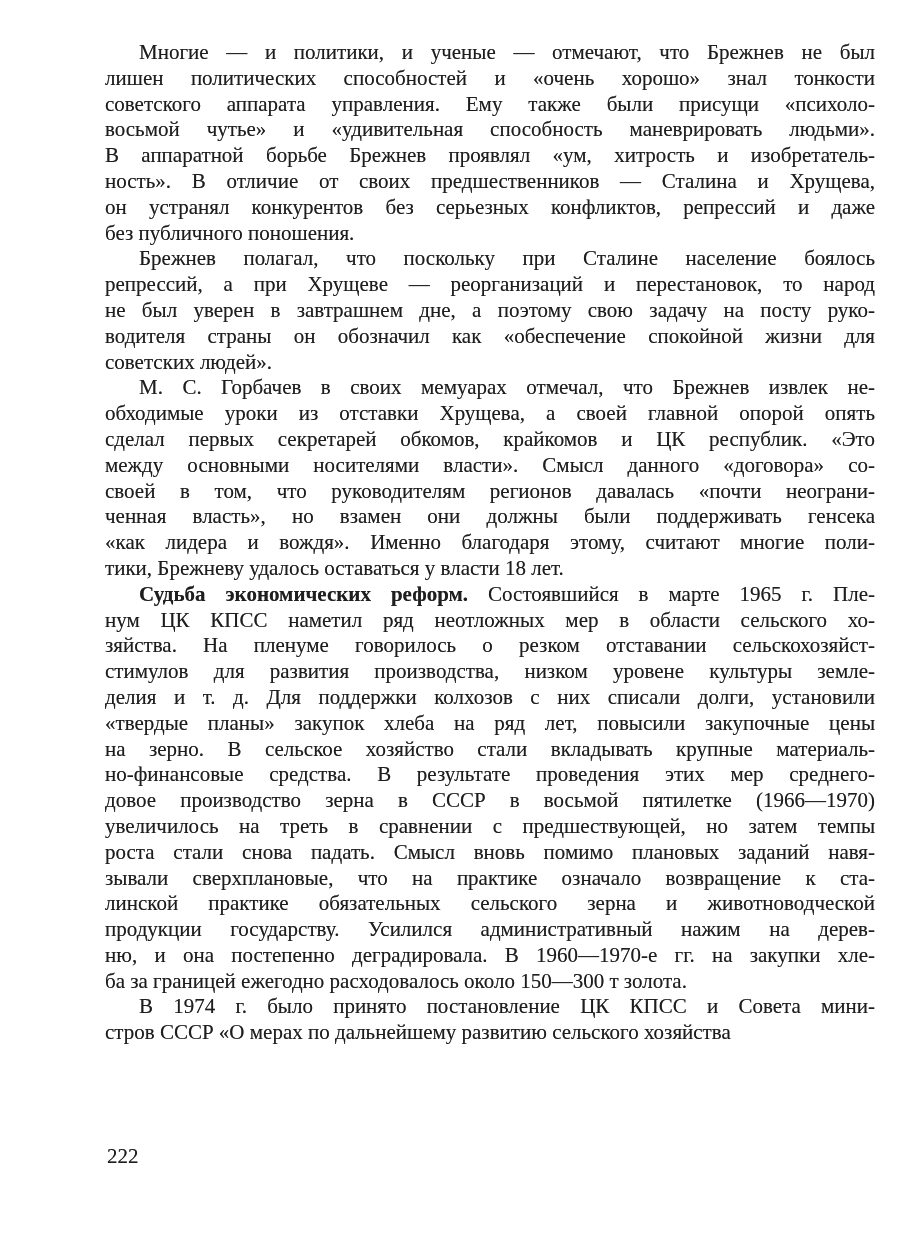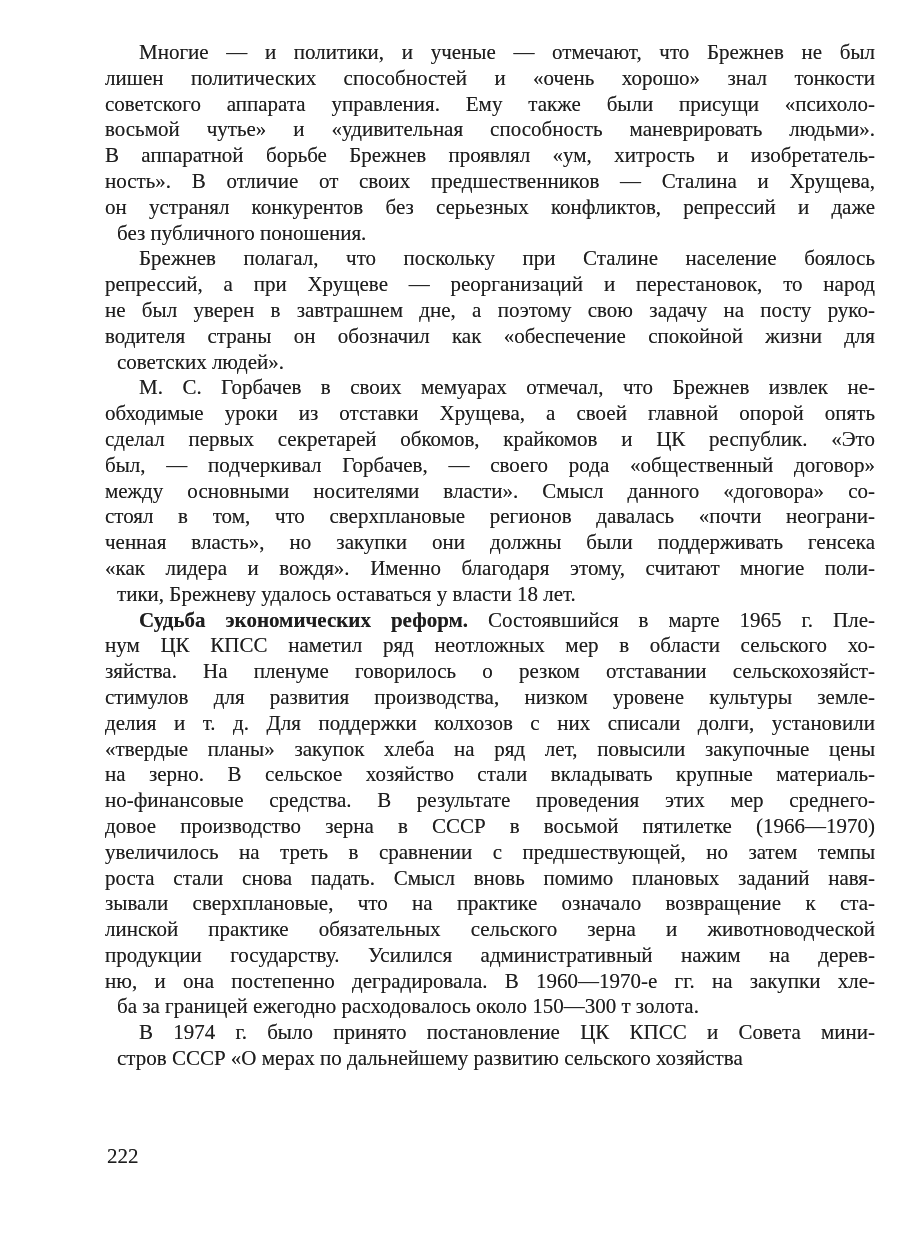--- a/index.html
+++ b/index.html
@@ -20,21 +20,21 @@
     font-size: 21px;
     line-height: 25.8px;
     text-shadow: 0 0 0.5px rgba(30,30,30,0.55);
   }
   .para { margin: 0; }
   .line {
     text-align: justify;
     text-align-last: justify;
     white-space: normal;
   }
-  .line.last { text-align-last: left; margin-left: 12px; }
+  .line.last { text-align-last: left; }
   .line.indent { text-indent: 34px; }
   .line b { font-weight: bold; }
   .page-number {
     position: absolute;
     left: 107px;
     top: 1144px;
     font-size: 21px;
     text-shadow: 0 0 0.5px rgba(30,30,30,0.55);
   }
 </style>
@@ -57,24 +57,23 @@
         <div class="line indent">Брежнев полагал, что поскольку при Сталине население боялось</div>
         <div class="line">репрессий, а при Хрущеве — реорганизаций и перестановок, то народ</div>
         <div class="line">не был уверен в завтрашнем дне, а поэтому свою задачу на посту руко-</div>
         <div class="line">водителя страны он обозначил как «обеспечение спокойной жизни для</div>
         <div class="line last">советских людей».</div>
       </div>
       <div class="para">
         <div class="line indent">М. С. Горбачев в своих мемуарах отмечал, что Брежнев извлек не-</div>
         <div class="line">обходимые уроки из отставки Хрущева, а своей главной опорой опять</div>
         <div class="line">сделал первых секретарей обкомов, крайкомов и ЦК республик. «Это</div>
-        <div class="line">был, — подчеркивал Горбачев, — своего рода «общественный договор»</div>
         <div class="line">между основными носителями власти». Смысл данного «договора» со-</div>
-        <div class="line">стоял в том, что сверхплановые регионов давалась «почти неограни-</div>
-        <div class="line">ченная власть», но закупки они должны были поддерживать генсека</div>
+        <div class="line">своей в том, что руководителям регионов давалась «почти неограни-</div>
+        <div class="line">ченная власть», но взамен они должны были поддерживать генсека</div>
         <div class="line">«как лидера и вождя». Именно благодаря этому, считают многие поли-</div>
         <div class="line last">тики, Брежневу удалось оставаться у власти 18 лет.</div>
       </div>
       <div class="para">
         <div class="line indent"><b>Судьба экономических реформ.</b> Состоявшийся в марте 1965 г. Пле-</div>
         <div class="line">нум ЦК КПСС наметил ряд неотложных мер в области сельского хо-</div>
         <div class="line">зяйства. На пленуме говорилось о резком отставании сельскохозяйст-</div>
         <div class="line">стимулов для развития производства, низком уровене культуры земле-</div>
         <div class="line">делия и т. д. Для поддержки колхозов с них списали долги, установили</div>
         <div class="line">«твердые планы» закупок хлеба на ряд лет, повысили закупочные цены</div>

